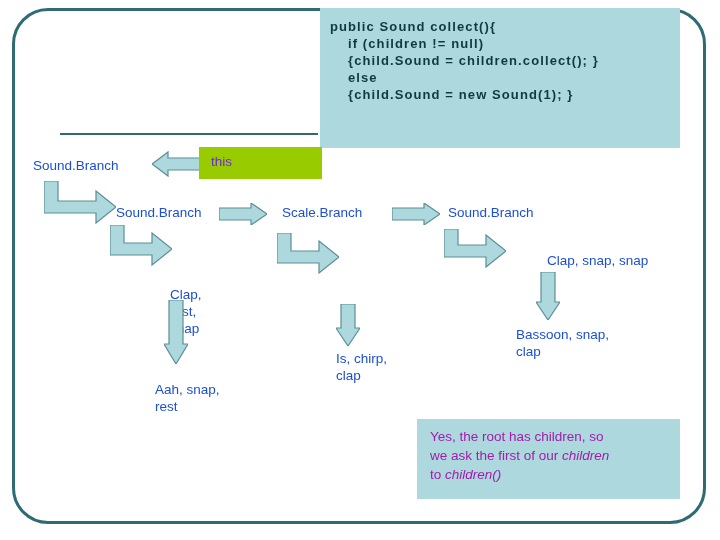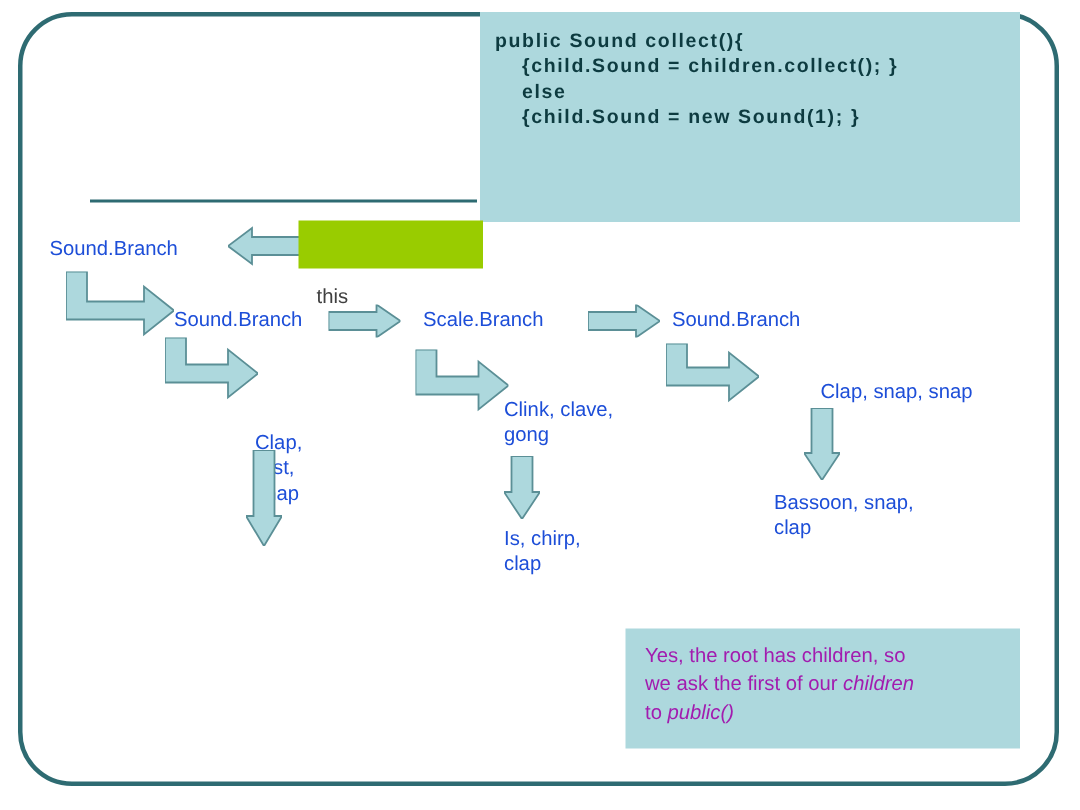--- a/index.html
+++ b/index.html
@@ -63,22 +63,21 @@
   .greenbox{
     position:absolute;
     left:199px;top:147px;
     width:123px;height:32px;
     background:#99cc00;
   }
   .greenbox .t{
     position:absolute;
     left:12px;top:7px;
     font-size:13.5px;
-    color:#404040;
-    margin-top:36px;
+    color:#6d28d9;
   }
 
   
   .note{
     position:absolute;
     left:417px;top:419px;
     width:263px;height:80px;
     background:#add8dd;
   }
   .note .t{
@@ -98,20 +97,21 @@
 </head>
 <body>
 
 <div id="root">
 
   <div class="frame"></div>
   <div class="hrule"></div>
 
   <div class="codebox">
     <div class="codeline">public Sound collect(){</div>
+    <div class="codeline indent1">if (children != null)</div>
     <div class="codeline indent1">{child.Sound = children.collect(); }</div>
     <div class="codeline indent1">else</div>
     <div class="codeline indent1">{child.Sound = new Sound(1); }</div>
   </div>
 
   <div class="lbl" style="left:33px;top:157px;">Sound.Branch</div>
 
   <div class="arrow" style="left:152px;top:150px;">
     <svg width="48" height="28" viewBox="0 0 48 28">
       <polygon points="0,14 16,2 16,8 48,8 48,20 16,20 16,26" fill="#add8dd" stroke="#5b8f96" stroke-width="1.2"></polygon>
@@ -158,48 +158,48 @@
 
   <div class="arrow" style="left:444px;top:229px;">
     <svg width="62" height="44" viewBox="0 0 62 44">
       <polygon points="0,0 14,0 14,16 42,16 42,6 62,22 42,38 42,28 0,28" fill="#add8dd" stroke="#5b8f96" stroke-width="1.2"></polygon>
     </svg>
   </div>
 
   <div class="lbl" style="left:170px;top:245px;margin-top:41px;">Clap,
 rest,
 snap</div>
-  <div class="lbl" style="left:336px;top:264px;">Clink, clave,
-gong</div>
   <div class="lbl" style="left:511px;top:252px;margin-left:36px;">Clap, snap, snap</div>
 
   <div class="arrow" style="left:164px;top:300px;">
     <svg width="24" height="64" viewBox="0 0 24 64">
       <polygon points="5,0 19,0 19,44 24,44 12,64 0,44 5,44" fill="#add8dd" stroke="#5b8f96" stroke-width="1.2"></polygon>
     </svg>
   </div>
 
   <div class="arrow" style="left:336px;top:304px;">
     <svg width="24" height="42" viewBox="0 0 24 42">
       <polygon points="5,0 19,0 19,24 24,24 12,42 0,24 5,24" fill="#add8dd" stroke="#5b8f96" stroke-width="1.2"></polygon>
     </svg>
   </div>
 
   <div class="arrow" style="left:536px;top:272px;">
     <svg width="24" height="48" viewBox="0 0 24 48">
       <polygon points="5,0 19,0 19,30 24,30 12,48 0,30 5,30" fill="#add8dd" stroke="#5b8f96" stroke-width="1.2"></polygon>
     </svg>
   </div>
 
+  <div class="lbl" style="left:155px;top:381px;">Aah, snap,
+rest</div>
   <div class="lbl" style="left:336px;top:350px;">Is, chirp,
 clap</div>
   <div class="lbl" style="left:516px;top:326px;">Bassoon, snap,
 clap</div>
 
   <div class="note">
     <div class="t">
       <span>Yes, the root has children, so</span><br>
       <span>we ask the first of our </span><em>children</em><br>
-      <span>to </span><em>public()</em>
+      <span>to </span><em>children()</em>
     </div>
   </div>
 
 </div>
 
 </body></html>

